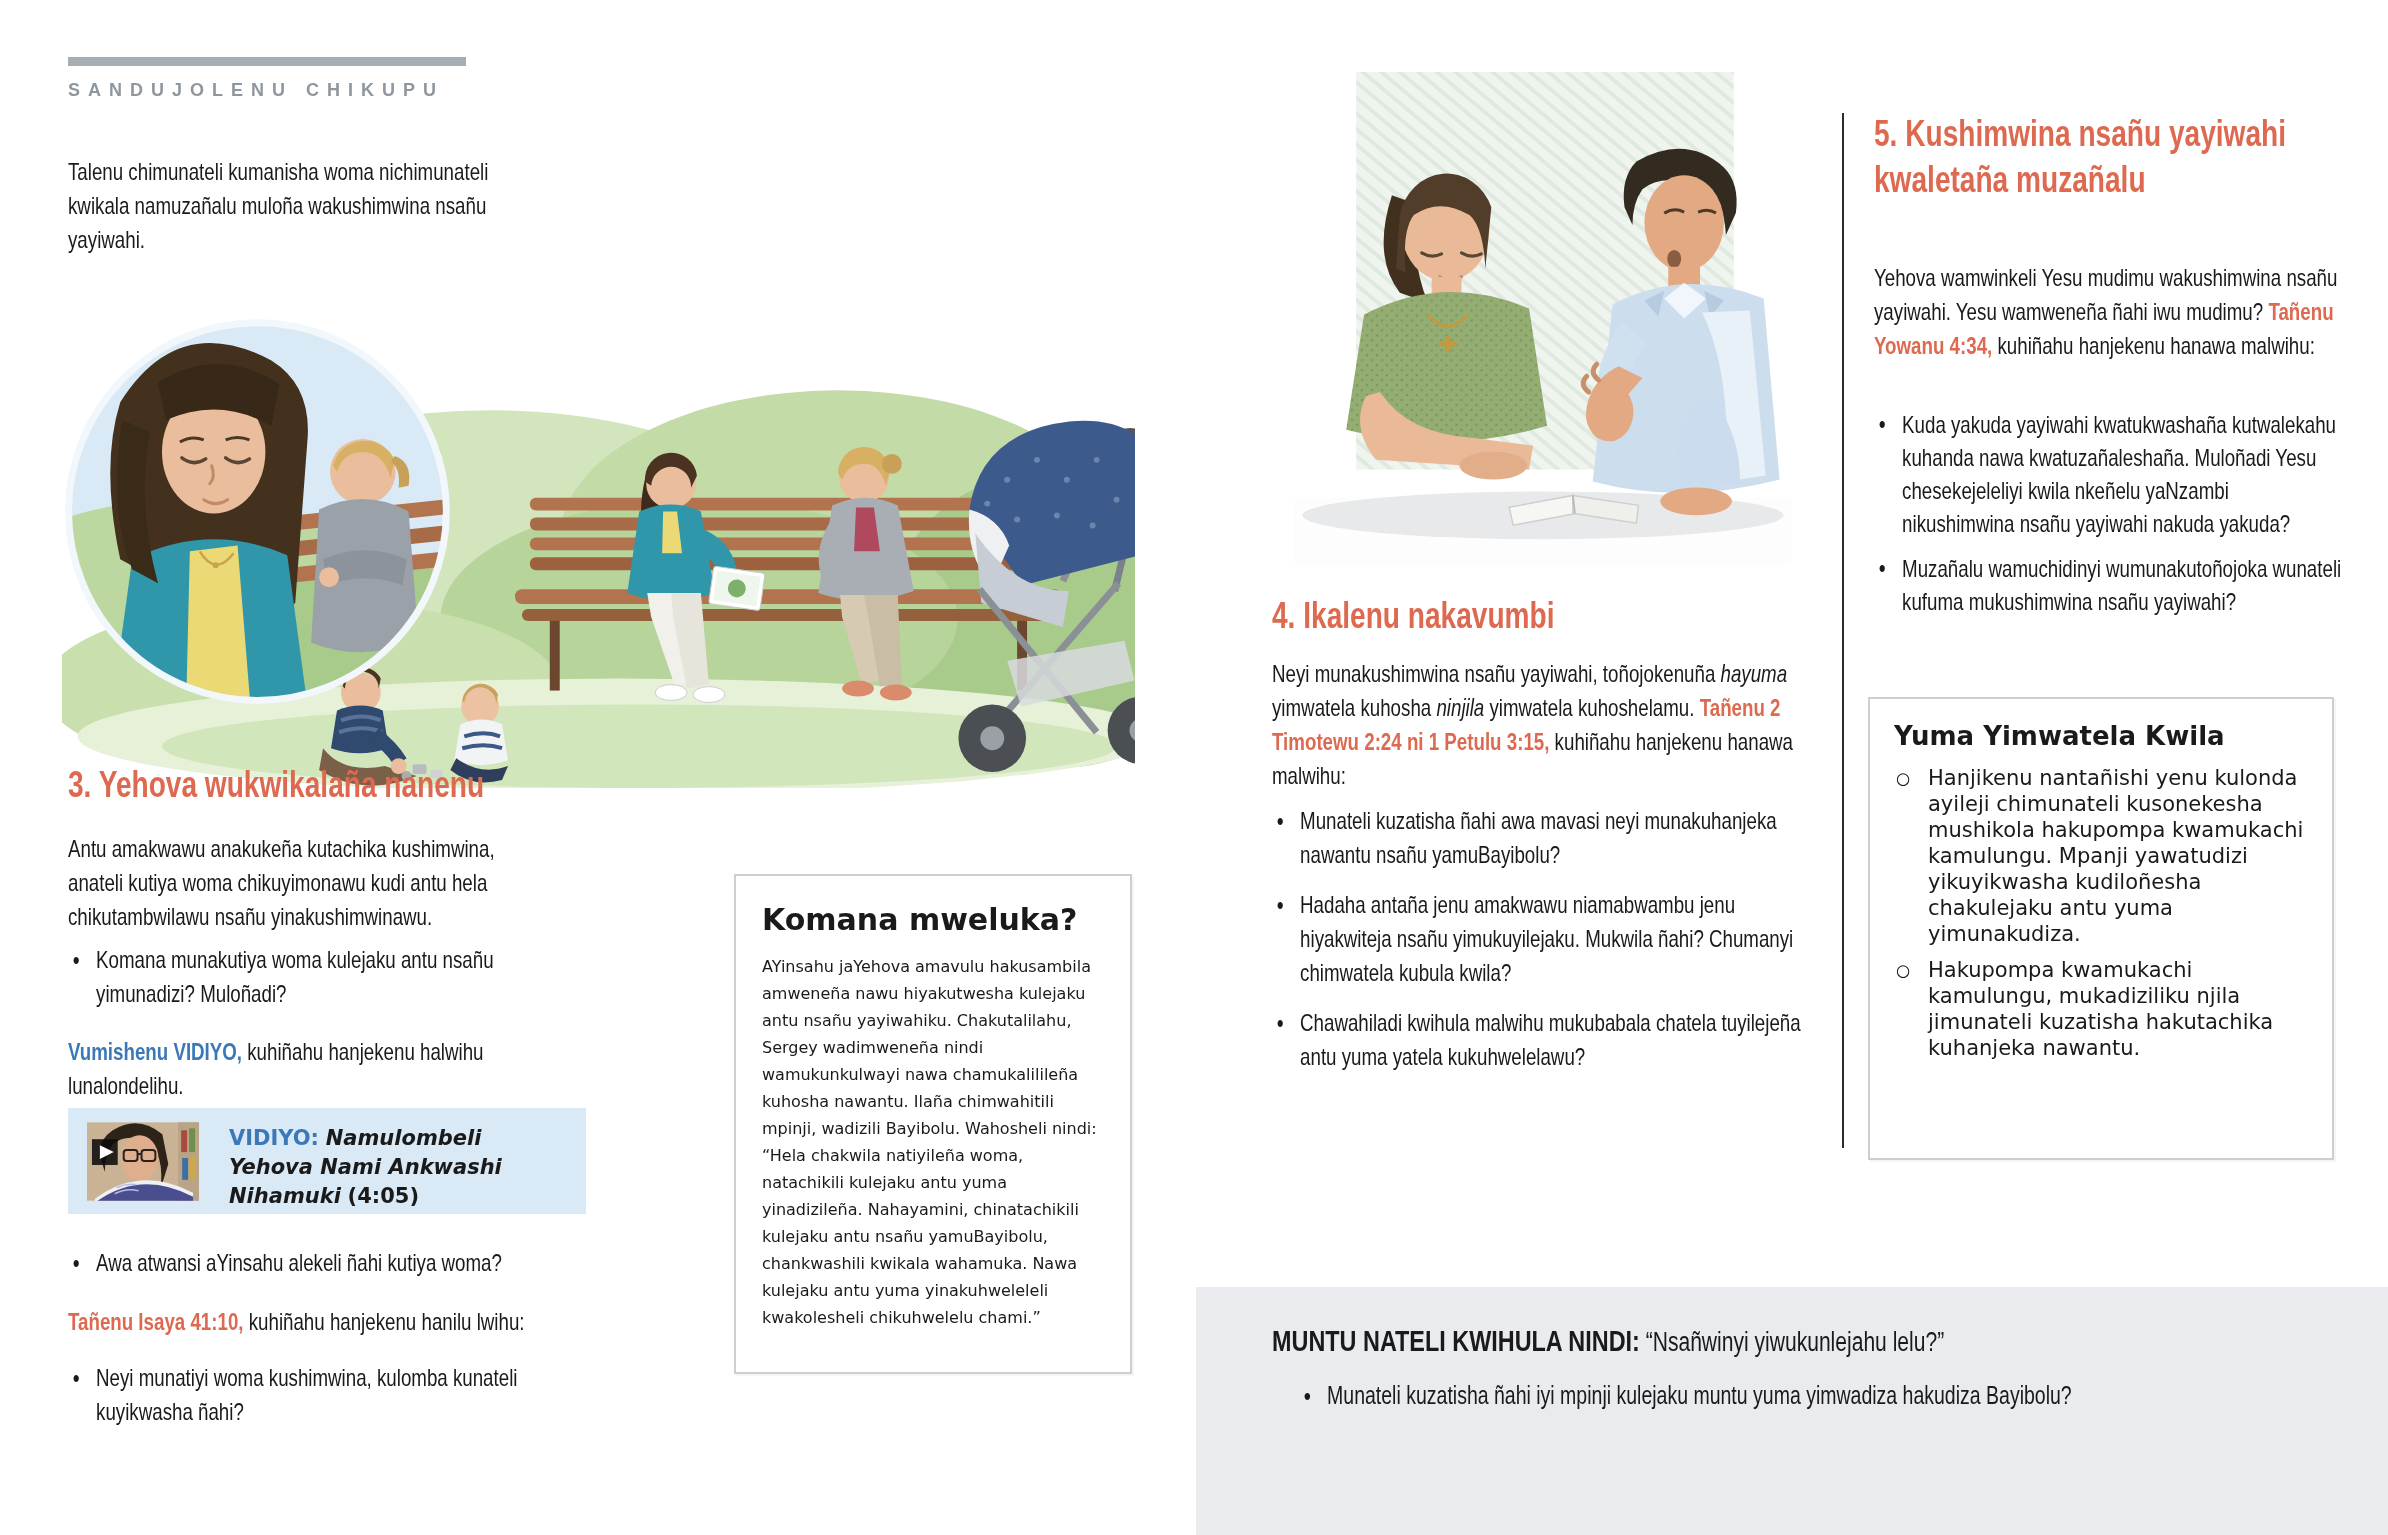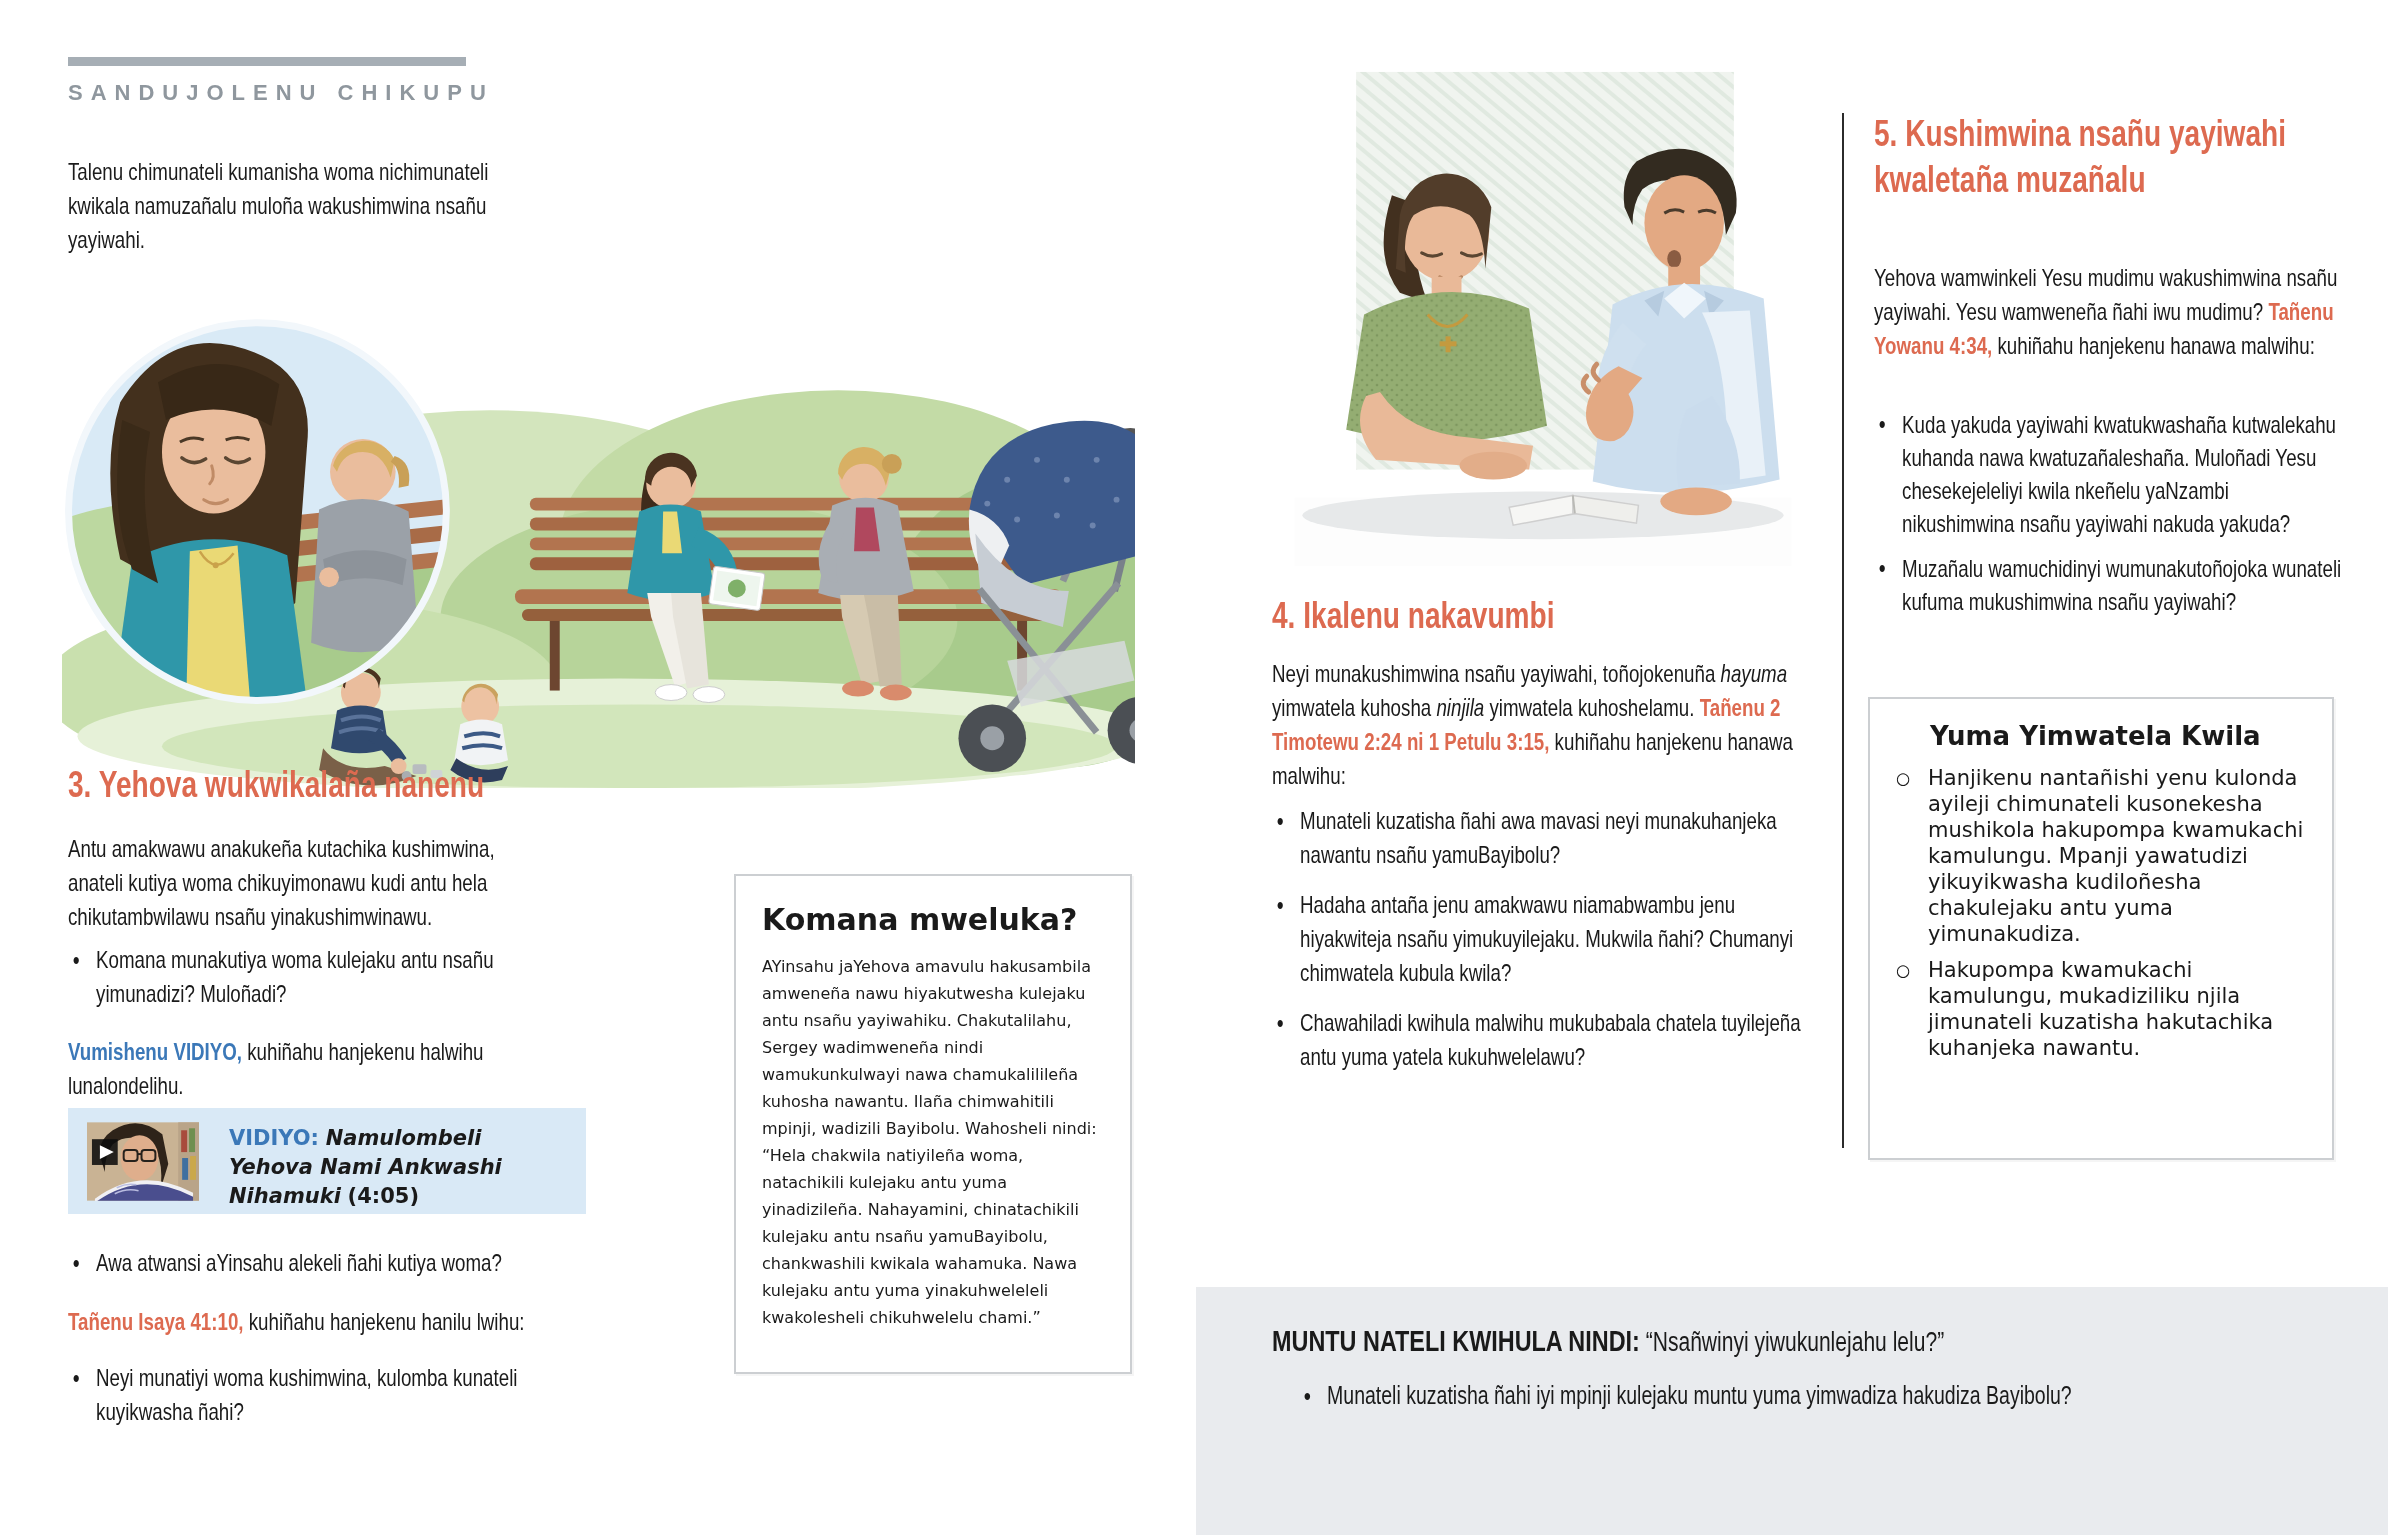--- a/index.html
+++ b/index.html
@@ -5,21 +5,21 @@
   :root{
     --accent:#dd6a50; --link:#3b78b8; --video-bg:#d9e9f6; --footer-bg:#e9ebee;
     --kicker:#8f979e; --divider:#2b2b2b; --box-border:#cccfd2; --bar:#a6aeb5;
   }
   *{box-sizing:border-box; margin:0; padding:0;}
   body{width:2388px; height:1535px; background:#fff; color:#1a1a1a;
        font-family:"Liberation Sans", sans-serif; position:relative; overflow:hidden;}
   .abs{position:absolute;}
   .cond{transform:scaleX(0.78); transform-origin:0 0;}
   .kicker-bar{left:68px; top:57px; width:398px; height:9px; background:var(--bar);}
-  .kicker{left:68px; top:80px; font-size:22px; font-weight:bold; letter-spacing:8px; color:var(--kicker);}
+  .kicker{left:68px; top:80px; font-size:18px; font-weight:bold; letter-spacing:8px; color:var(--kicker);}
   .intro{left:68px; top:155px; width:617px; font-size:24px; line-height:35px; color:#1b1b1b;}
   .h-num{font-weight:bold; color:var(--accent); font-size:36px; line-height:46px;}
   .h3{left:68px; top:762px; width:716px;}
   .h4{left:1272px; top:593px; width:716px;}
   .h5{left:1874px; top:111px; width:557px;}
   .body-txt{font-size:24px; line-height:34px;}
   .p3{left:68px; top:832px; width:587px;}
   .p4{left:1272px; top:657px; width:716px;}
   .p5{left:1874px; top:261px; width:605px;}
   .blist{list-style:none;}
@@ -39,21 +39,21 @@
   .ul3c{left:68px; top:1361px; width:597px;}
   .side-box{background:#fff; border:2px solid var(--box-border); font-family:"DejaVu Sans", sans-serif; box-shadow:2px 2px 0 rgba(0,0,0,0.04);}
   .komana{left:734px; top:874px; width:398px; height:500px; padding:26px 26px;}
   .komana h2{font-size:30px; margin-bottom:16px;}
   .komana p{font-size:16px; line-height:27px;}
   .ul4{left:1272px; top:804px; width:706px;}
   .divider{left:1842px; top:113px; width:2px; height:1035px; background:var(--divider);}
   .ul5{left:1874px; top:408px; width:605px;}
   .ul5 li{margin-bottom:12px; line-height:33px;}
   .yuma{left:1868px; top:697px; width:466px; height:463px; padding:22px 24px;}
-  .yuma h2{font-size:26px; margin-bottom:14px;margin-left:36px;}
+  .yuma h2{font-size:26px; margin-bottom:14px;}
   .olist{list-style:none;}
   .olist li{position:relative; padding-left:34px; margin-bottom:10px; font-size:21px; line-height:26px;}
   .olist li::before{content:"○"; position:absolute; left:2px; top:1px; font-size:0.78em;}
   .footer{left:1196px; top:1287px; width:1192px; height:249px; background:var(--footer-bg);}
   .ftitle{left:1272px; top:1324px; width:1323px; font-size:27px;}
   .ftitle b{font-size:30px;}
   .fbullet{left:1299px; top:1381px; width:1313px; font-size:25px;}
   .illu1{left:62px; top:261px; width:1073px; height:527px;}
   .illu2{left:1294px; top:64px; width:498px; height:502px;}
 </style>

